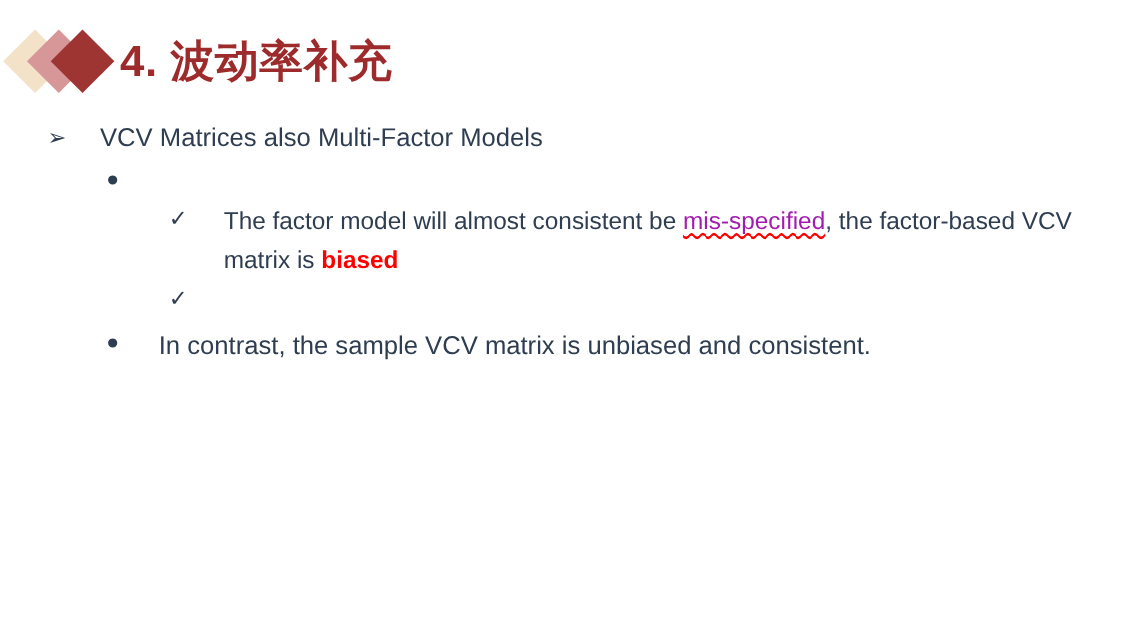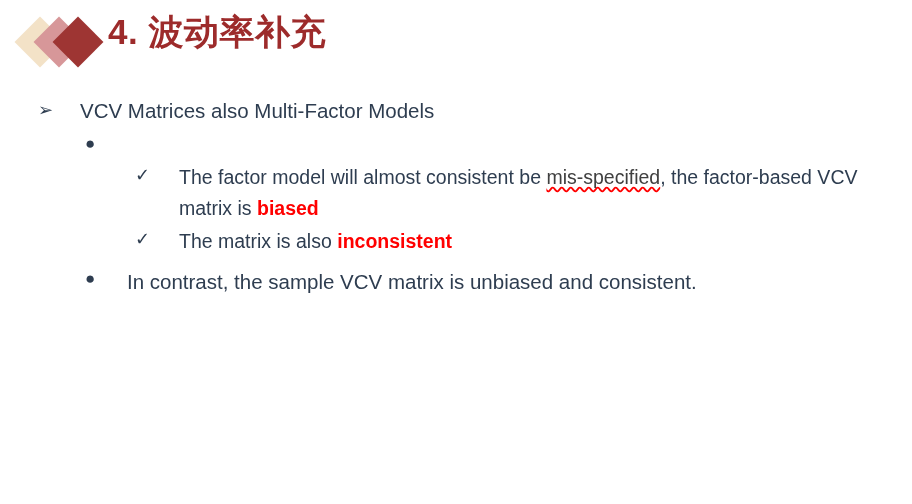--- a/index.html
+++ b/index.html
@@ -11,25 +11,25 @@
     height: 504px;
     background: #ffffff;
     font-family: "Liberation Sans", "DejaVu Sans", sans-serif;
     overflow: hidden;
     position: relative;
   }
 
   
   .slide-title-row {
     position: absolute;
-    left: 12px;
+    left: 0;
     top: 14px;
     height: 70px;
     display: flex;
-    align-items: flex-start;
+    align-items: center;
   }
   .diamond-cluster {
     position: relative;
     width: 82px;
     height: 56px;
     margin-left: 8px;
     flex: 0 0 auto;
   }
   .diamond {
     position: absolute;
@@ -84,21 +84,21 @@
   .lvl2 { margin-left: 38px; font-size: 20.5px; margin-bottom: 6px; }
   .lvl2 .bullet-glyph { width: 42px; font-size: 17px; padding-left: 47px; }
   .lvl2 .bullet-text { padding-left: 0; }
 
   
   .lvl3 { margin-left: 38px; font-size: 19.5px; margin-bottom: 2px; }
   .lvl3 .bullet-glyph { width: 44px; font-size: 18px; padding-left: 97px; }
 
   .lvl3 .bullet-text { line-height: 1.58; max-width: 742px; }
   .hl-red-wavy {
-    color: #404040;
+    color: #a21caf;
     text-decoration: underline wavy #ff0000;
     text-decoration-skip-ink: none;
     text-underline-offset: 2px;
   }
   .hl-red-em {
     color: #ff0000;
     font-weight: bold;
   }
 </style>
 </head>
@@ -124,21 +124,20 @@
     <span class="bullet-glyph">●</span>
   </div>
 
   <div class="bullet-row lvl3">
     <span class="bullet-glyph">✓</span>
     <span class="bullet-text"><span>The factor model will almost consistent be </span><span class="hl-red-wavy">mis-specified</span><span>, the factor-based VCV matrix is </span><span class="hl-red-em">biased</span></span>
   </div>
 
   <div class="bullet-row lvl3">
     <span class="bullet-glyph">✓</span>
-    <span class="bullet-text"><span>The matrix is also </span><span class="hl-red-em">inconsistent</span></span>
   </div>
 
   <div class="bullet-row lvl2" style="margin-top:10px;">
     <span class="bullet-glyph">●</span>
     <span class="bullet-text">In contrast, the sample VCV matrix is unbiased and consistent.</span>
   </div>
 
 </div>
 
 </body></html>

